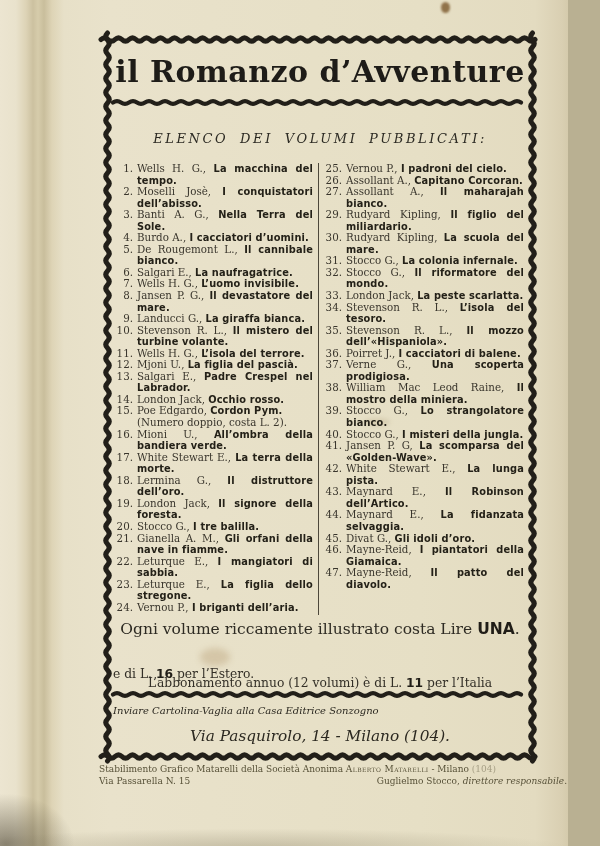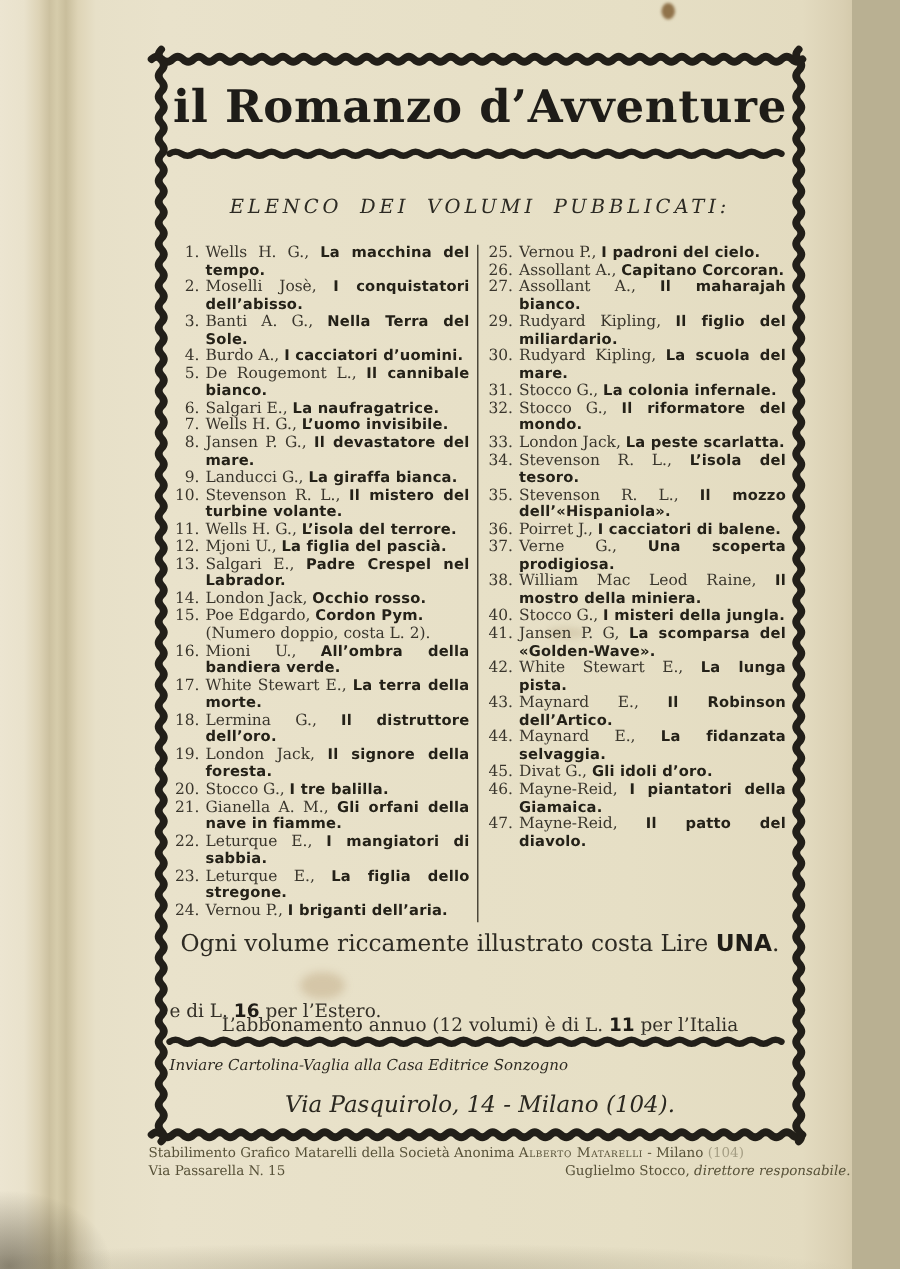--- a/index.html
+++ b/index.html
@@ -128,20 +128,21 @@
         <p class="item"><span class="num">29.</span><span class="author">Rudyard Kipling, </span><span class="btitle">Il figlio del miliardario.</span></p>
         <p class="item"><span class="num">30.</span><span class="author">Rudyard Kipling, </span><span class="btitle">La scuola del mare.</span></p>
         <p class="item"><span class="num">31.</span><span class="author">Stocco G., </span><span class="btitle">La colonia infernale.</span></p>
         <p class="item"><span class="num">32.</span><span class="author">Stocco G., </span><span class="btitle">Il riformatore del mondo.</span></p>
         <p class="item"><span class="num">33.</span><span class="author">London Jack, </span><span class="btitle">La peste scarlatta.</span></p>
         <p class="item"><span class="num">34.</span><span class="author">Stevenson R. L., </span><span class="btitle">L’isola del tesoro.</span></p>
         <p class="item"><span class="num">35.</span><span class="author">Stevenson R. L., </span><span class="btitle">Il mozzo dell’«Hispaniola».</span></p>
         <p class="item"><span class="num">36.</span><span class="author">Poirret J., </span><span class="btitle">I cacciatori di balene.</span></p>
         <p class="item"><span class="num">37.</span><span class="author">Verne G., </span><span class="btitle">Una scoperta prodigiosa.</span></p>
         <p class="item"><span class="num">38.</span><span class="author">William Mac Leod Raine, </span><span class="btitle">Il mostro della miniera.</span></p>
+        <p class="item"><span class="num">39.</span><span class="author">Stocco G., </span><span class="btitle">Lo strangolatore bianco.</span></p>
         <p class="item"><span class="num">40.</span><span class="author">Stocco G., </span><span class="btitle">I misteri della jungla.</span></p>
         <p class="item"><span class="num">41.</span><span class="author">Jansen P. G, </span><span class="btitle">La scomparsa del «Golden-Wave».</span></p>
         <p class="item"><span class="num">42.</span><span class="author">White Stewart E., </span><span class="btitle">La lunga pista.</span></p>
         <p class="item"><span class="num">43.</span><span class="author">Maynard E., </span><span class="btitle">Il Robinson dell’Artico.</span></p>
         <p class="item"><span class="num">44.</span><span class="author">Maynard E., </span><span class="btitle">La fidanzata selvaggia.</span></p>
         <p class="item"><span class="num">45.</span><span class="author">Divat G., </span><span class="btitle">Gli idoli d’oro.</span></p>
         <p class="item"><span class="num">46.</span><span class="author">Mayne-Reid, </span><span class="btitle">I piantatori della Giamaica.</span></p>
         <p class="item"><span class="num">47.</span><span class="author">Mayne-Reid, </span><span class="btitle">Il patto del diavolo.</span></p>
       </div>
   </div>

